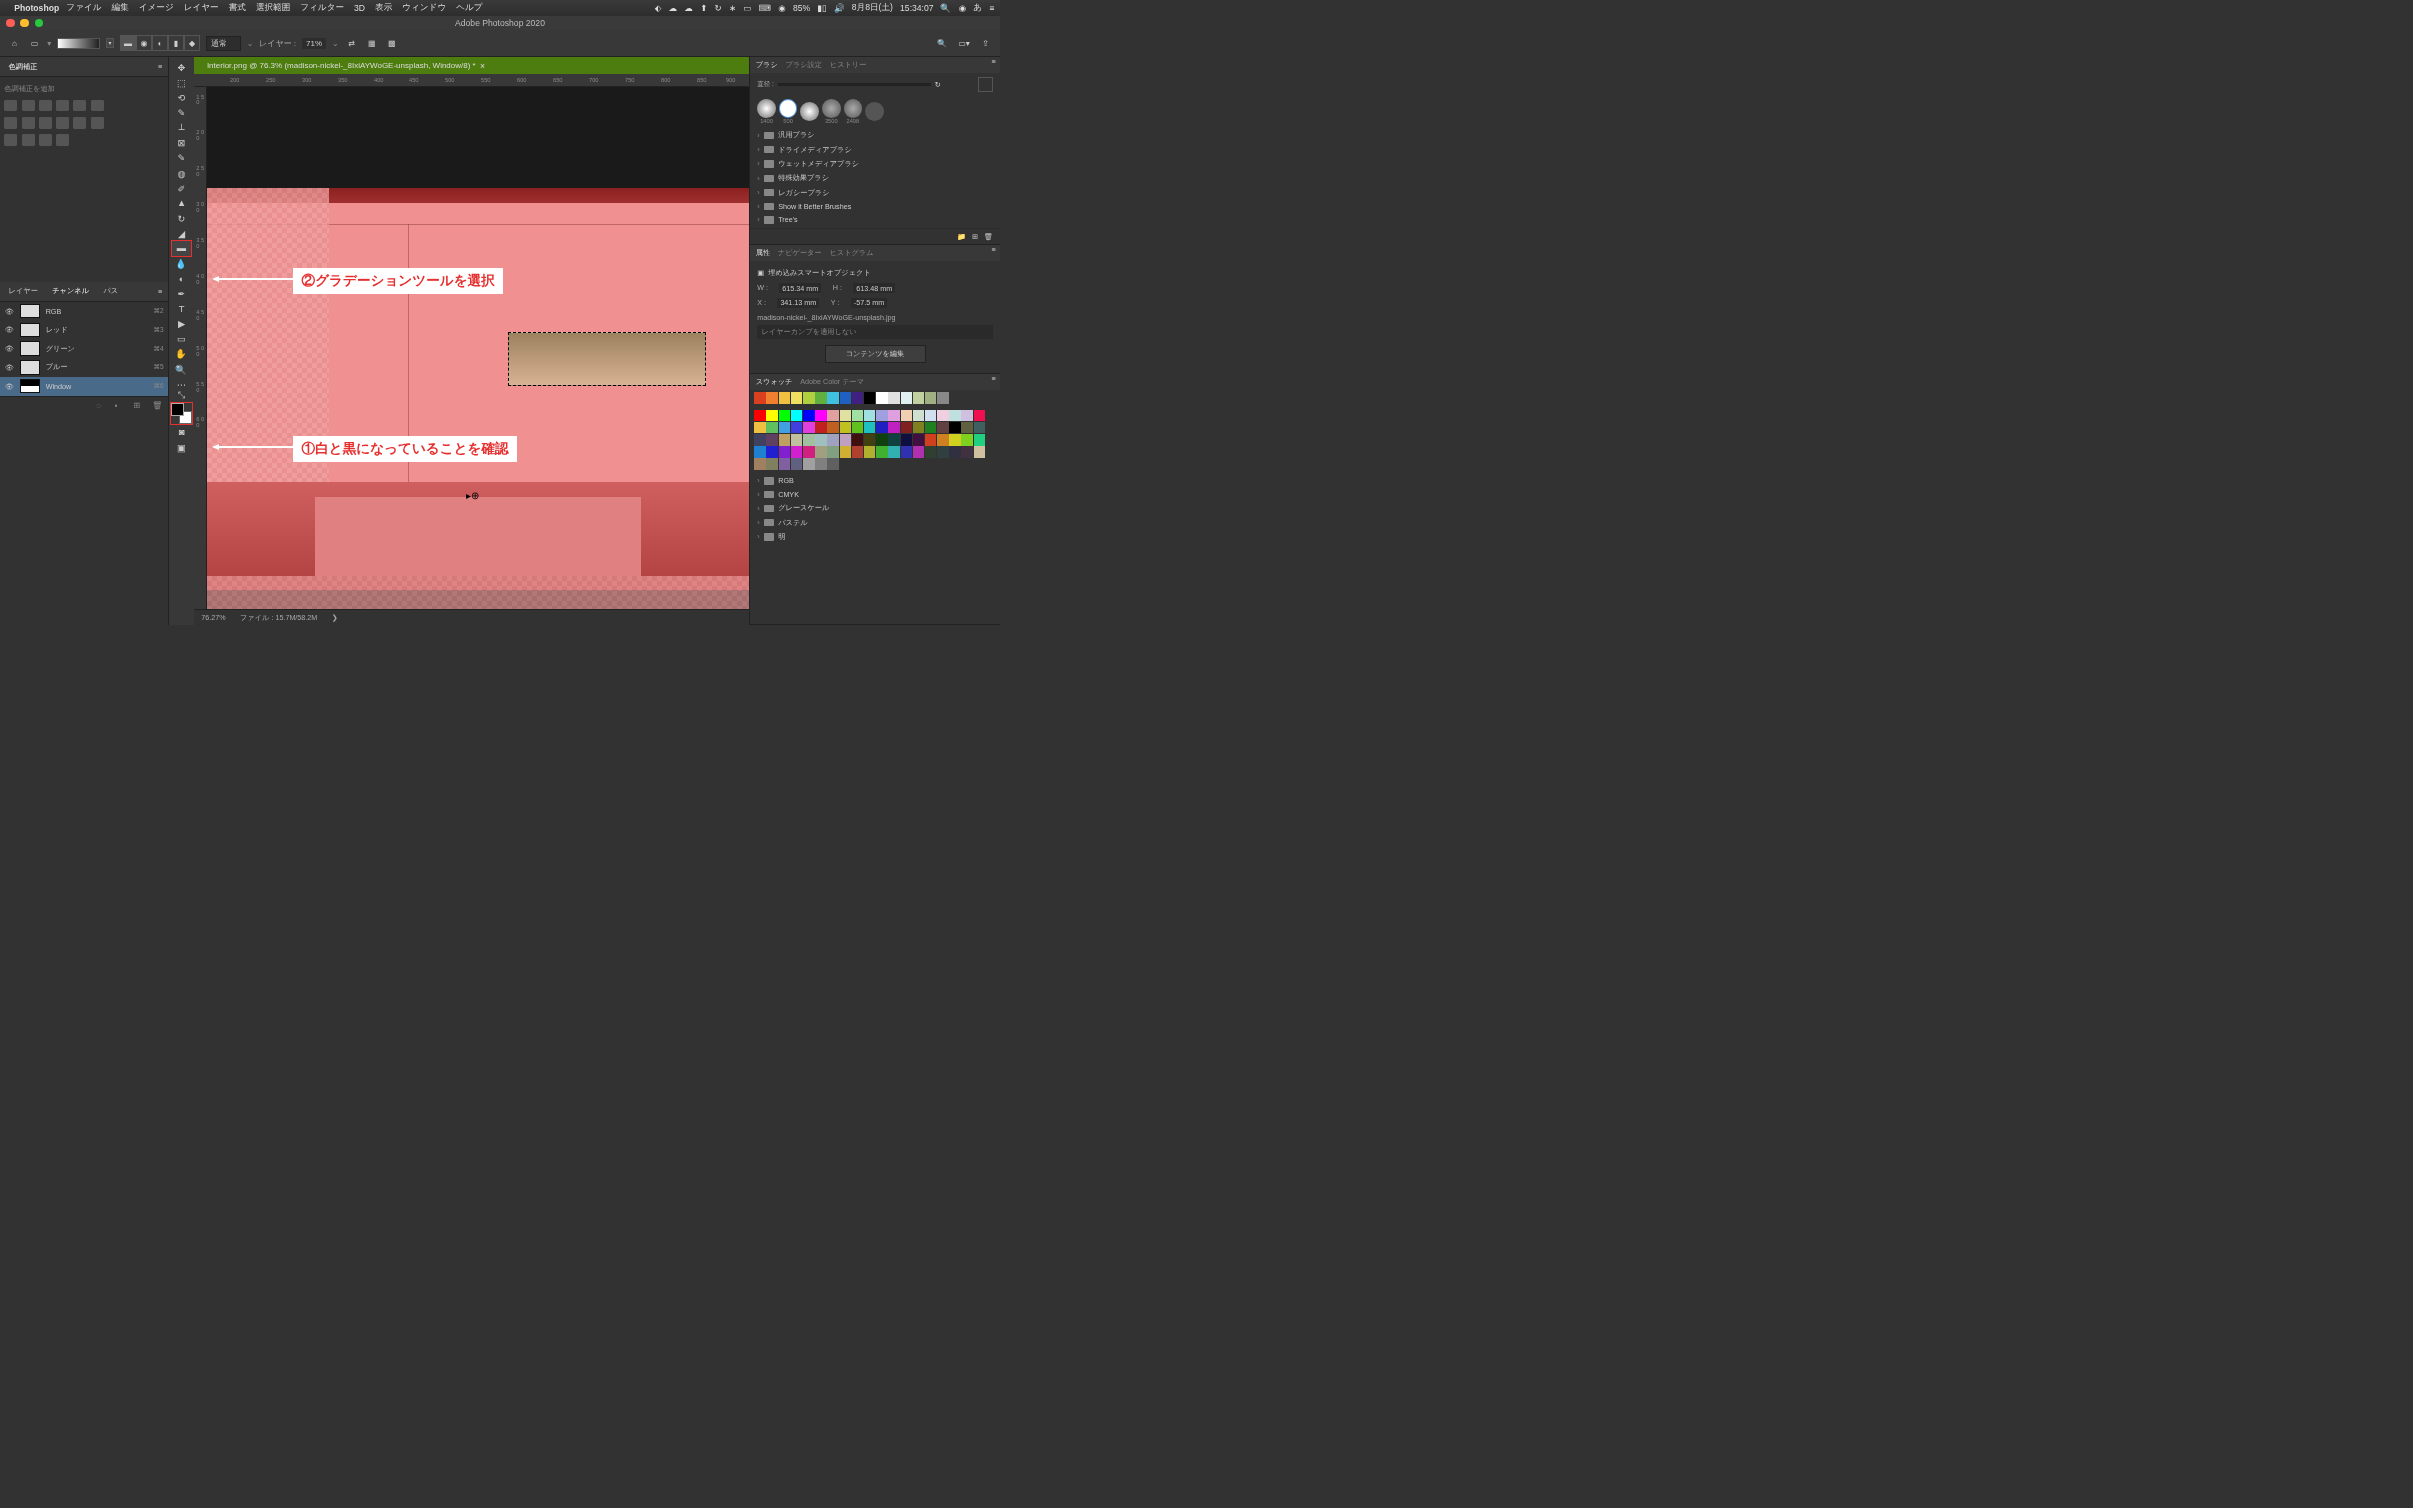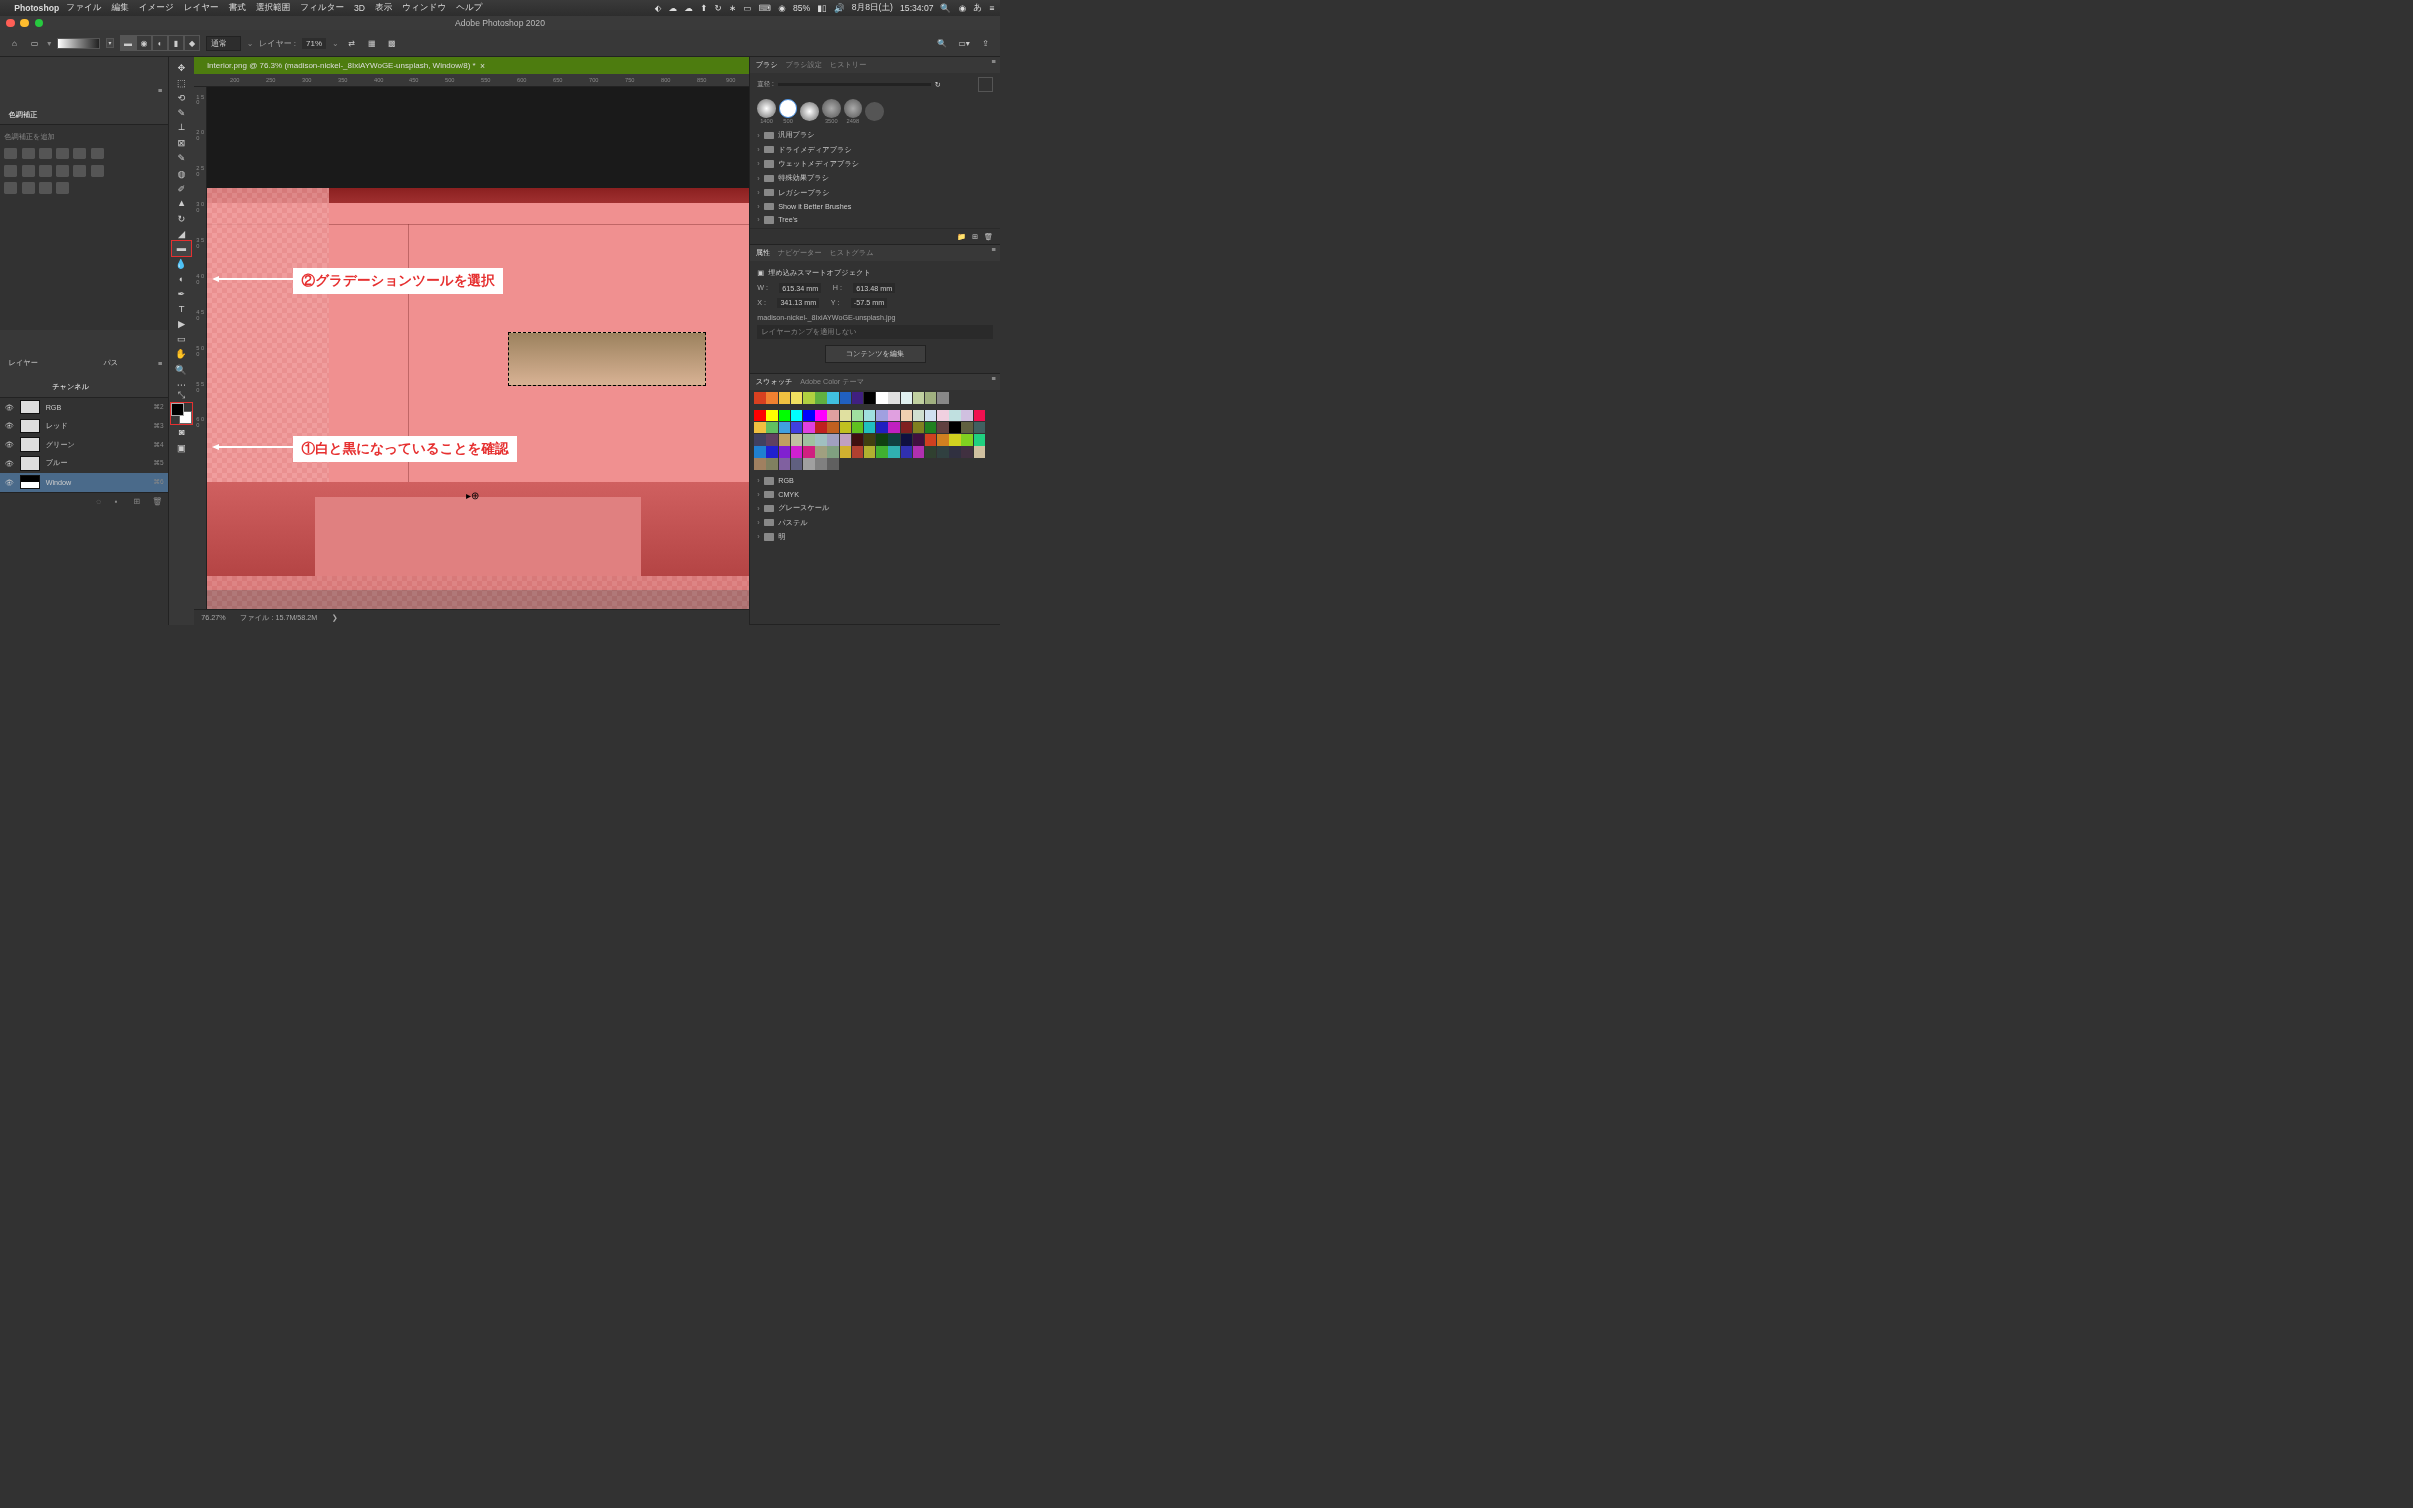--- a/index.html
+++ b/index.html
@@ -35,21 +35,21 @@
 .opacity-val { background: #2d2d2d; padding: 1.4px 4.3px; color: #ccc; }
 .options-right { margin-left: auto; display: flex; gap: 7.2px; }
 
 
 .main-area { display: flex; height: calc(100% - 57px); }
 
 
 .left-panels { width: 169px; background: #323232; border-right: 0.7px solid #222; display: flex; flex-direction: column; }
 .panel-header { background: #383838; padding: 2.9px 5.7px; font-size: 7.2px; color: #ccc; display: flex; align-items: center; gap: 8.6px; border-bottom: 0.7px solid #222; }
 .panel-tab { padding: 1.4px 2.9px; cursor: pointer; }
-.panel-tab.active { color: #fff; margin-top: 48px; }
+.panel-tab.active { color: #fff; }
 .adj-panel { padding: 4.3px; }
 .adj-subtitle { color: #888; font-size: 7.2px; padding: 2.9px 0; }
 .adj-icons { display: flex; flex-wrap: wrap; gap: 4.3px; padding: 2.9px 0; }
 .adj-icons div { width: 13px; height: 11.5px; background: #555; border-radius: 1.4px; }
 
 .channels-panel { flex: 1; margin-top: 129px; }
 .channel-row { display: flex; align-items: center; padding: 2.2px 4.3px; gap: 5.7px; }
 .channel-row.selected { background: #4a6a8a; }
 .eye-icon { width: 10px; height: 10px; display: flex; align-items: center; justify-content: center; font-size: 7.2px; }
 .chan-thumb { width: 20px; height: 14.4px; background: #ddd; border: 0.7px solid #111; }

